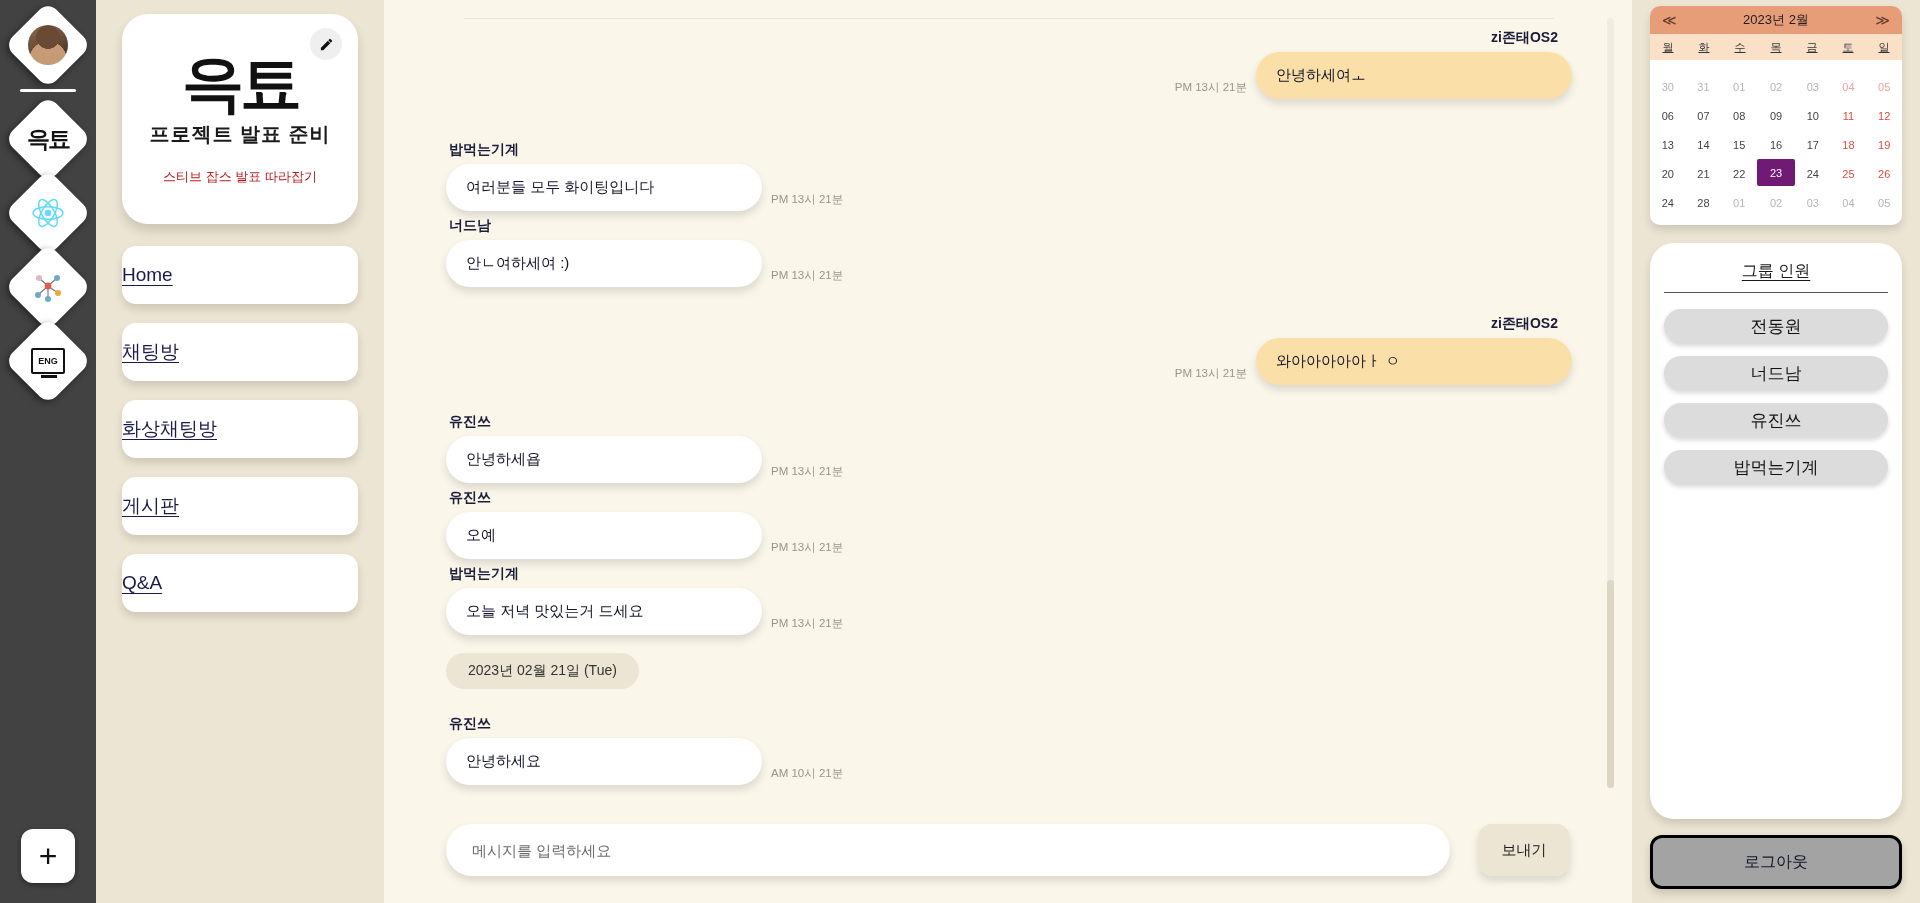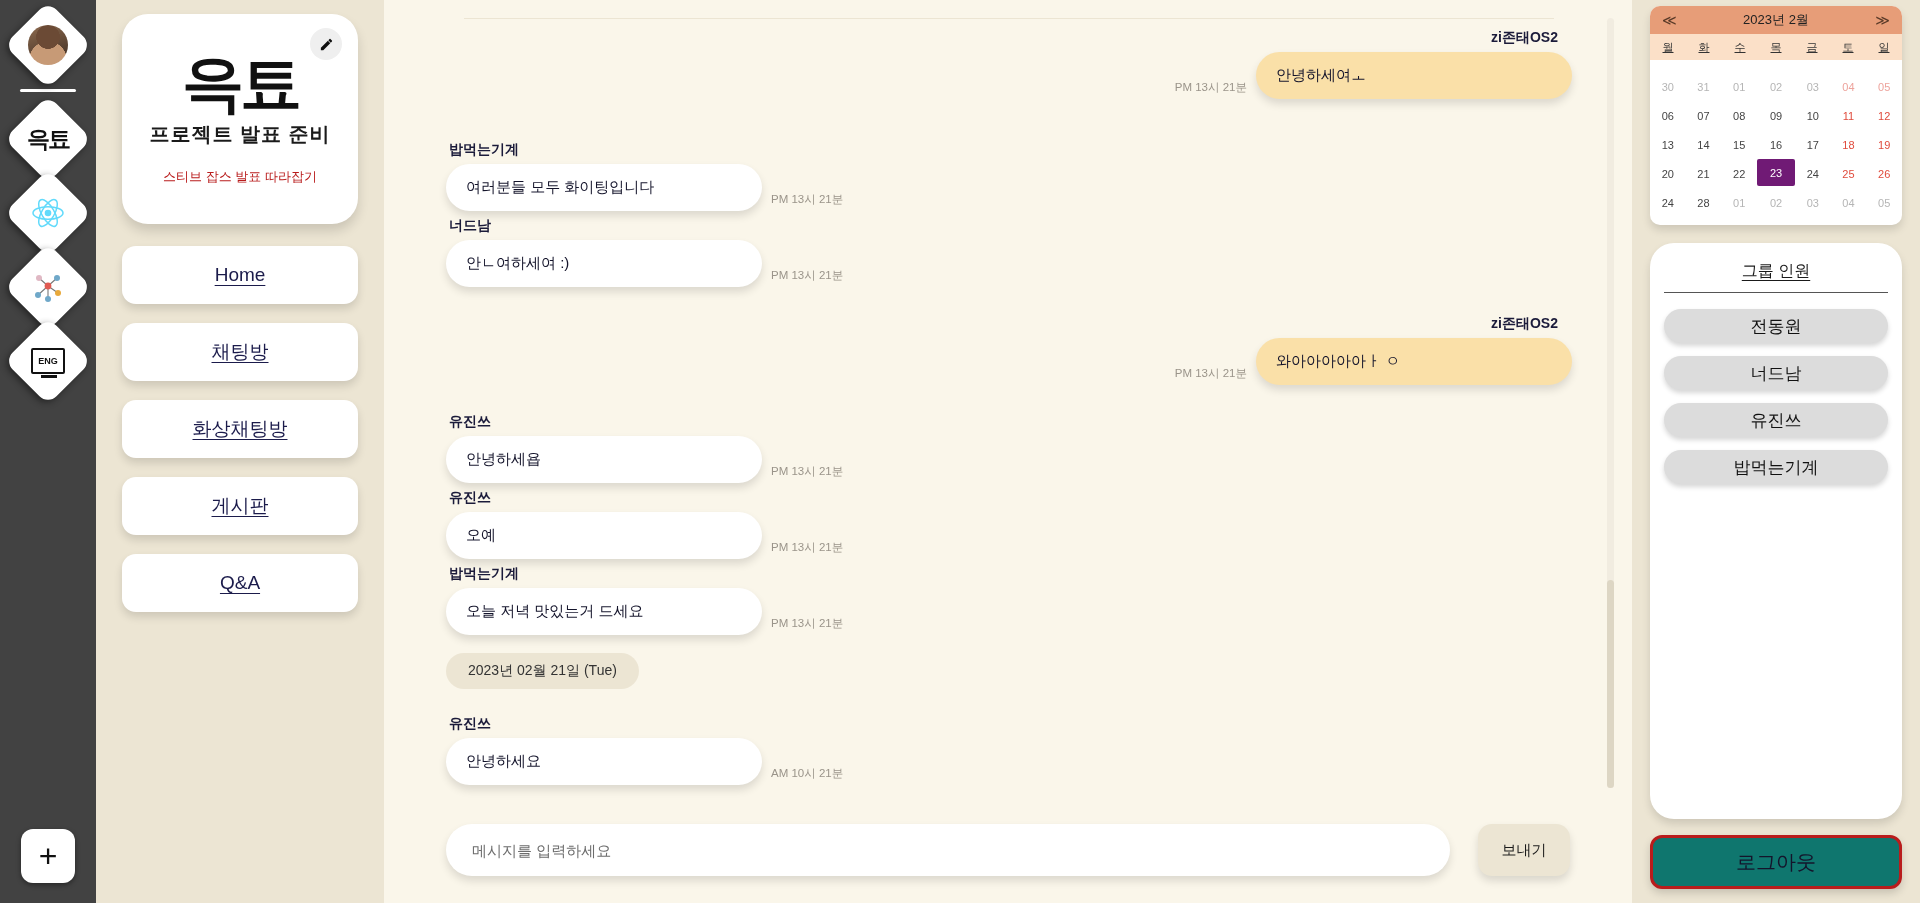--- a/index.html
+++ b/index.html
@@ -67,21 +67,21 @@
     align-items:center; justify-content:center; cursor:pointer;
   }
   .big-logo { font-size:62px; line-height:1; font-weight:bold; color:#111; letter-spacing:-4px; margin-bottom:4px; }
   .proj-title { font-size:20px; font-weight:bold; color:#1a1a1a; letter-spacing:1px; margin-top:2px; }
   .proj-sub { font-size:13px; color:#b91c1c; margin-top:20px;text-align:center; }
 
   .nav-list { margin-top:22px; display:flex; flex-direction:column; gap:19px; }
   .nav-item {
     width:236px; height:58px; background:#fff; border-radius:14px;
     box-shadow:0 5px 9px rgba(0,0,0,.13);
-    display:flex; align-items:center; justify-content:center;
+    display:flex; align-items:center; 
     cursor:pointer;
   }
   .nav-item span {
     font-size:19px; color:#1b1b4b; text-decoration:underline;
     text-underline-offset:4px; font-weight:500;
   }
 
   
   .chat {
     flex:1 1 auto; height:903px; background:#faf6ea;
@@ -188,23 +188,23 @@
     text-underline-offset:4px; margin-bottom:10px;
   }
   .members-rule { width:100%; height:1px; background:#555; margin-bottom:16px; }
   .member-pill {
     width:100%; height:34px; background:#dcdcdc; border-radius:17px;
     display:flex; align-items:center; justify-content:center;
     font-size:17px; color:#111; margin-bottom:13px; cursor:pointer;
     box-shadow:0 3px 5px rgba(0,0,0,.16);
   }
   .logout-btn {
-    margin-top:16px; width:100%; height:54px; background:#0f766e;
-    border:3px solid #b91c1c; border-radius:12px;
-    font-size:20px; color:#14142b; cursor:pointer;
+    margin-top:16px; width:100%; height:54px; background:#a3a3a3;
+    border:3px solid #000000; border-radius:12px;
+    font-size:16px; color:#14142b; cursor:pointer;
     font-family:"Liberation Sans", sans-serif;
     box-shadow:0 4px 8px rgba(0,0,0,.16);
   }
 </style>
 </head>
 <body>
 
 <div class="rail">
   <div class="diamond-wrap">
     <div class="diamond">

